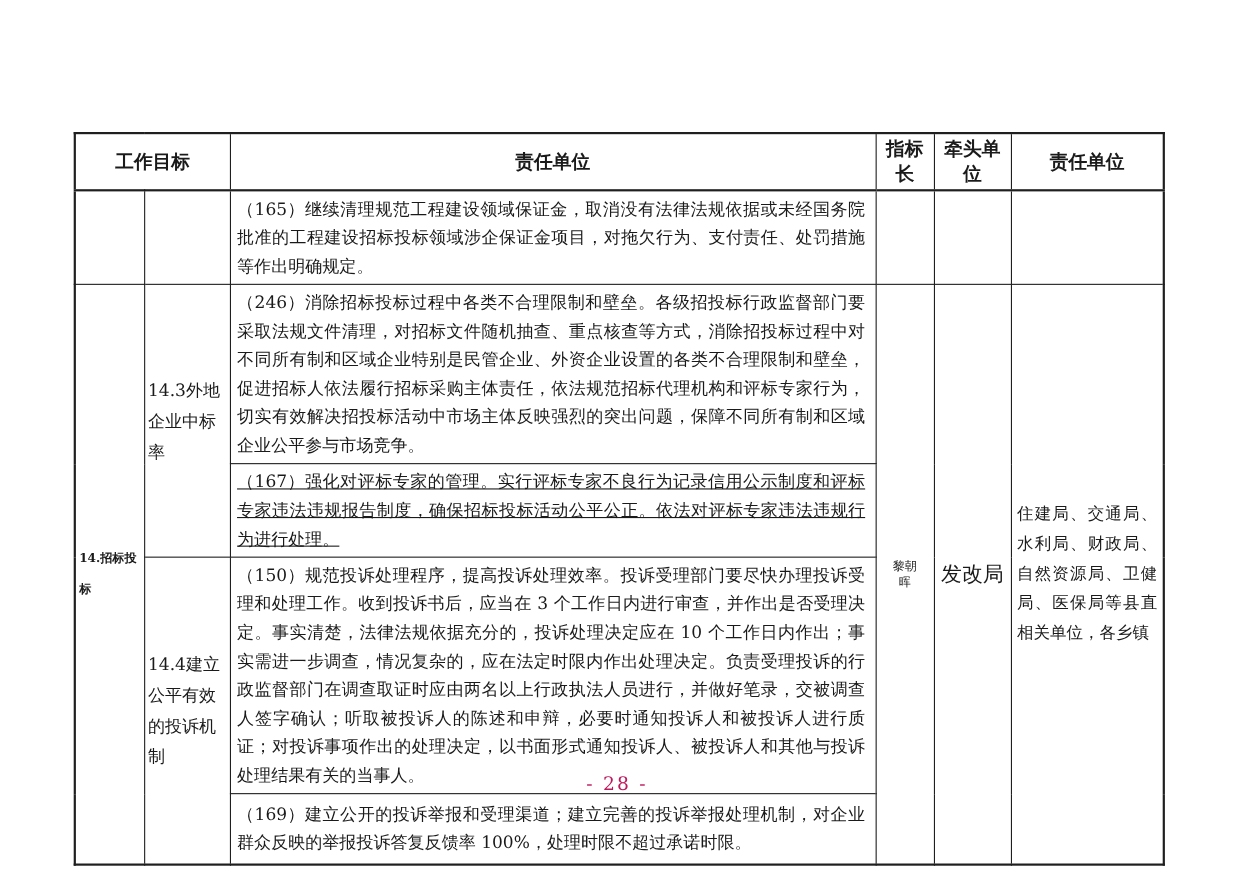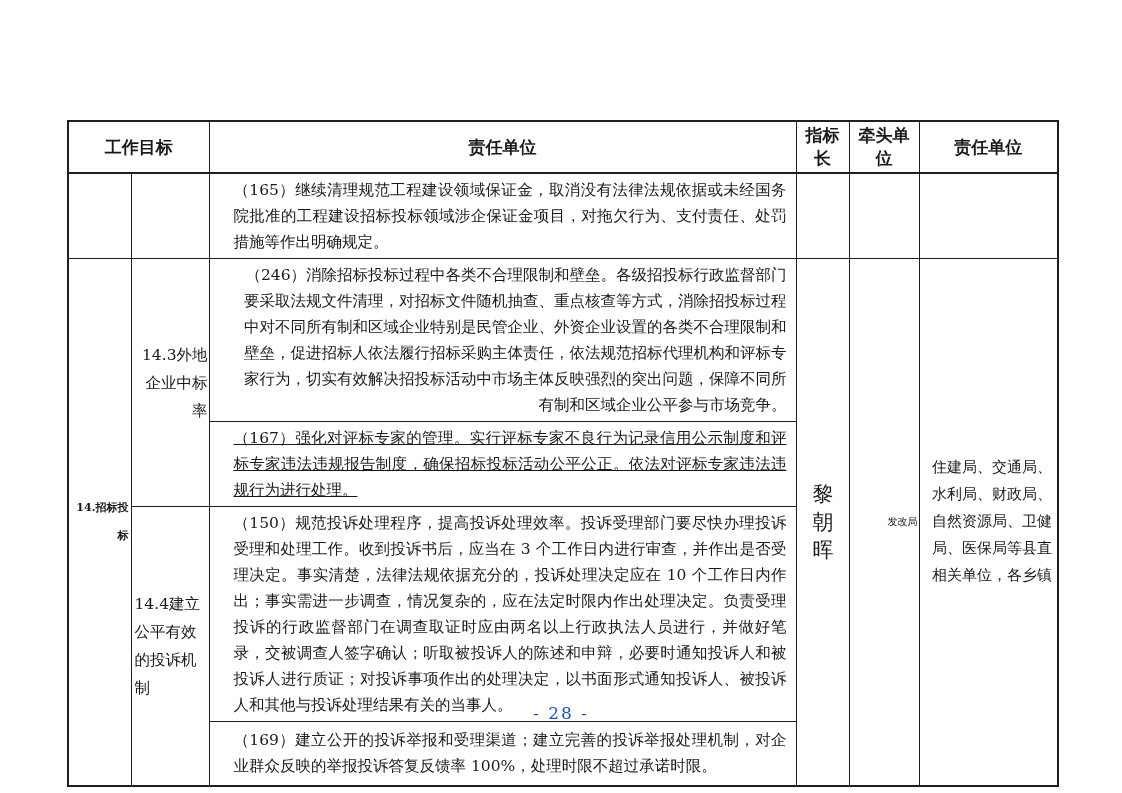--- a/index.html
+++ b/index.html
@@ -52,54 +52,54 @@
     font-size: 15.5px;
     line-height: 28px;
     text-align: left;
     padding: 2px 1px 2px 3px;
   }
   td.measure {
     font-size: 15.5px;
     line-height: 26px;
     text-align: justify;
     text-justify: inter-character;
-    padding: 3px 9px 3px 24px;
+    padding: 3px 9px 3px 6px;
   }
   td.chief {
-    font-size: 21px;
+    font-size: 11px;
     text-align: center;
     padding: 15px;
   }
   td.lead {
-    font-size: 10px;
+    font-size: 19px;
     text-align: center;
     padding: 1px;
   }
   td.resp {
     font-size: 15px;
     line-height: 27px;
     text-align: justify;
     text-justify: inter-character;
     padding: 3px 5px;
     margin-top: 33px;
   }
   tr.r165 td { height: 68px; }
-  tr.r166 td { height: 132px; text-align: right; }
+  tr.r166 td { height: 132px; }
   tr.r167 td { height: 60px; text-decoration: underline; }
   tr.r168 td { height: 165px; }
   tr.r169 td { height: 64px; margin-left: 24px; }
   .page-number {
     position: absolute;
     left: 0;
     top: 703px;
     width: 100%;
     text-align: center;
     font-size: 17px;
     letter-spacing: 2px;
-    color: #1d4ed8;
+    color: #be185d;
   }
 </style>
 </head>
 <body>
 
 <div class="page">
 
   <table class="doc-table">
     <colgroup>
       <col style="width:63px">

